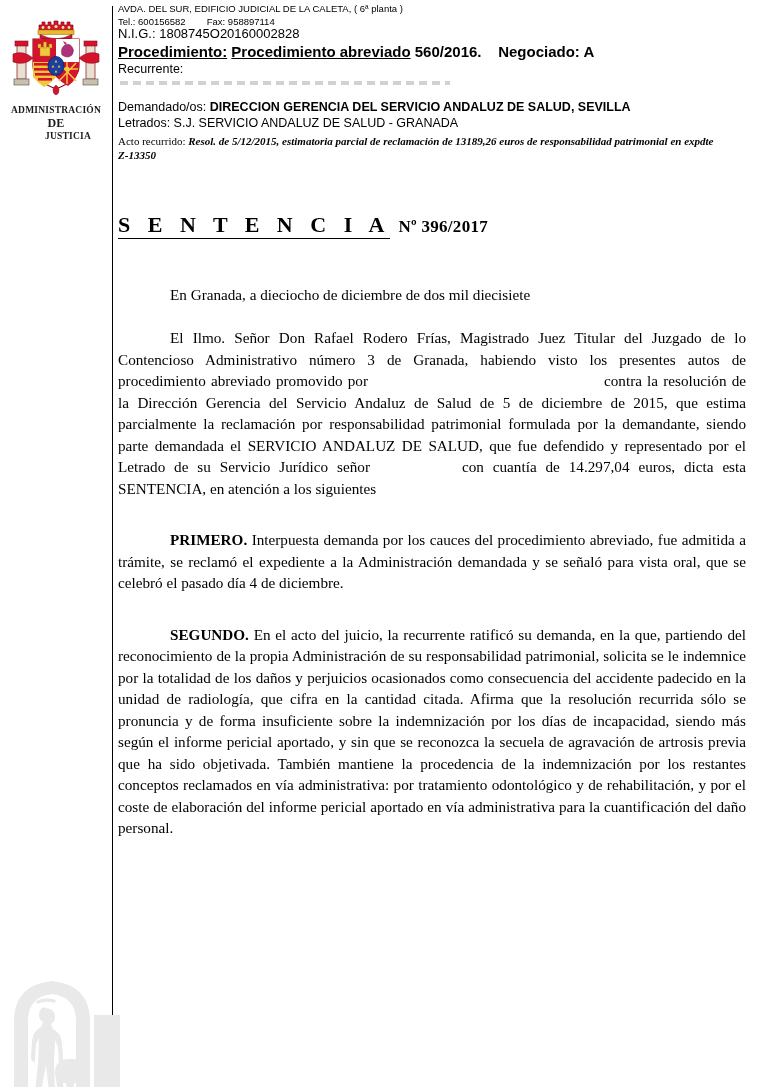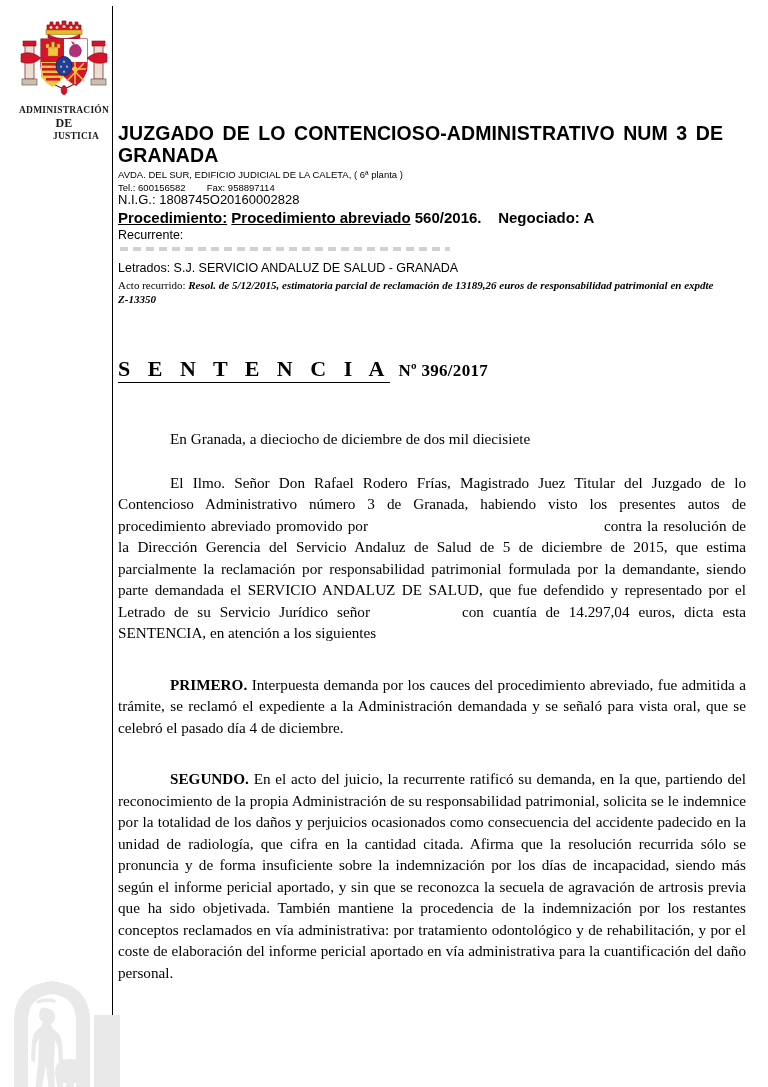--- a/index.html
+++ b/index.html
@@ -14,21 +14,21 @@
     height: 1087px;
     background: #ffffff;
     overflow: hidden;
     font-family: "Liberation Serif", "DejaVu Serif", serif;
     color: #000000;
   }
 
   
   .emblem-col {
     position: absolute;
-    left: 8px;
+    left: 0;
     top: 0;
     width: 112px;
     text-align: center;
   }
   .crest {
     margin: 14px auto 2px auto;
     width: 94px;
     height: 88px;
     display: block;
   }
@@ -324,37 +324,34 @@
       <path d="M36 44 q-5 2 -5 8 q0 5 4 7 l-2 5 q-8 4 -9 14 l-1 16 q0 5 4 5 l1 -18 l3 -6 l-1 26 l-3 28 l6 0 l5 -27 l3 27 l6 0 l-1 -30 l1 -22 l3 7 l1 17 q4 0 4 -5 l-1 -16 q-1 -10 -9 -14 l-2 -5 q4 -2 4 -7 q0 -6 -5 -8 q-3 -1 -5 -1 Z"></path>
       <path d="M28 38 q10 -5 20 -1 l-1 3 q-9 -3 -18 1 Z"></path>
       <path d="M60 96 q-9 0 -12 8 q-2 6 0 12 l2 14 l6 0 l-1 -10 l3 0 l1 10 l6 0 l1 -10 l3 0 l-1 10 l6 0 l2 -14 q2 -6 0 -12 q-3 -8 -12 -8 Z"></path>
       <path d="M57 101 q7 -4 14 0 q3 3 2 7 q-9 -4 -18 0 q-1 -4 2 -7 Z"></path>
     </g>
   </svg>
 
   <div class="content">
 
     <div class="hdr">
-      <div class="court-title">
-        <span>JUZGADO DE LO CONTENCIOSO-ADMINISTRATIVO NUM 3 DE</span>
-        <span class="second">GRANADA</span>
-      </div>
 
       <div class="addr-line">AVDA. DEL SUR, EDIFICIO JUDICIAL DE LA CALETA, ( 6ª planta )</div>
       <div class="tel-line">Tel.: 600156582        Fax: 958897114</div>
       <div class="nig-line">N.I.G.: 1808745O20160002828</div>
 
       <div class="proc-line"><span class="uline">Procedimiento:</span> <span class="uline">Procedimiento abreviado</span> <span>560/2016.</span>    <span>Negociado:</span> <span>A</span></div>
 
       <div class="recurrente-line"><span>Recurrente:</span> <span></span></div>
 
       <div class="redacted-gap">
         <div class="redacted-strip"></div>
       </div>
 
+      <div class="demandado-line"><span>Demandado/os:</span> <b>DIRECCION GERENCIA DEL SERVICIO ANDALUZ DE SALUD, SEVILLA</b></div>
 
       <div class="letrados-line"><span>Letrados:</span> <span>S.J. SERVICIO ANDALUZ DE SALUD - GRANADA</span></div>
 
       <div class="acto-line"><span>Acto recurrido:</span> <span class="ital">Resol. de 5/12/2015, estimatoria parcial de reclamación de 13189,26 euros de responsabilidad patrimonial en expdte Z-13350</span></div>
     </div>
 
     <div class="sentencia-wrap">
       <span class="sentencia-title">S E N T E N C I A</span><span class="sentencia-num">Nº 396/2017</span>
     </div>
 

